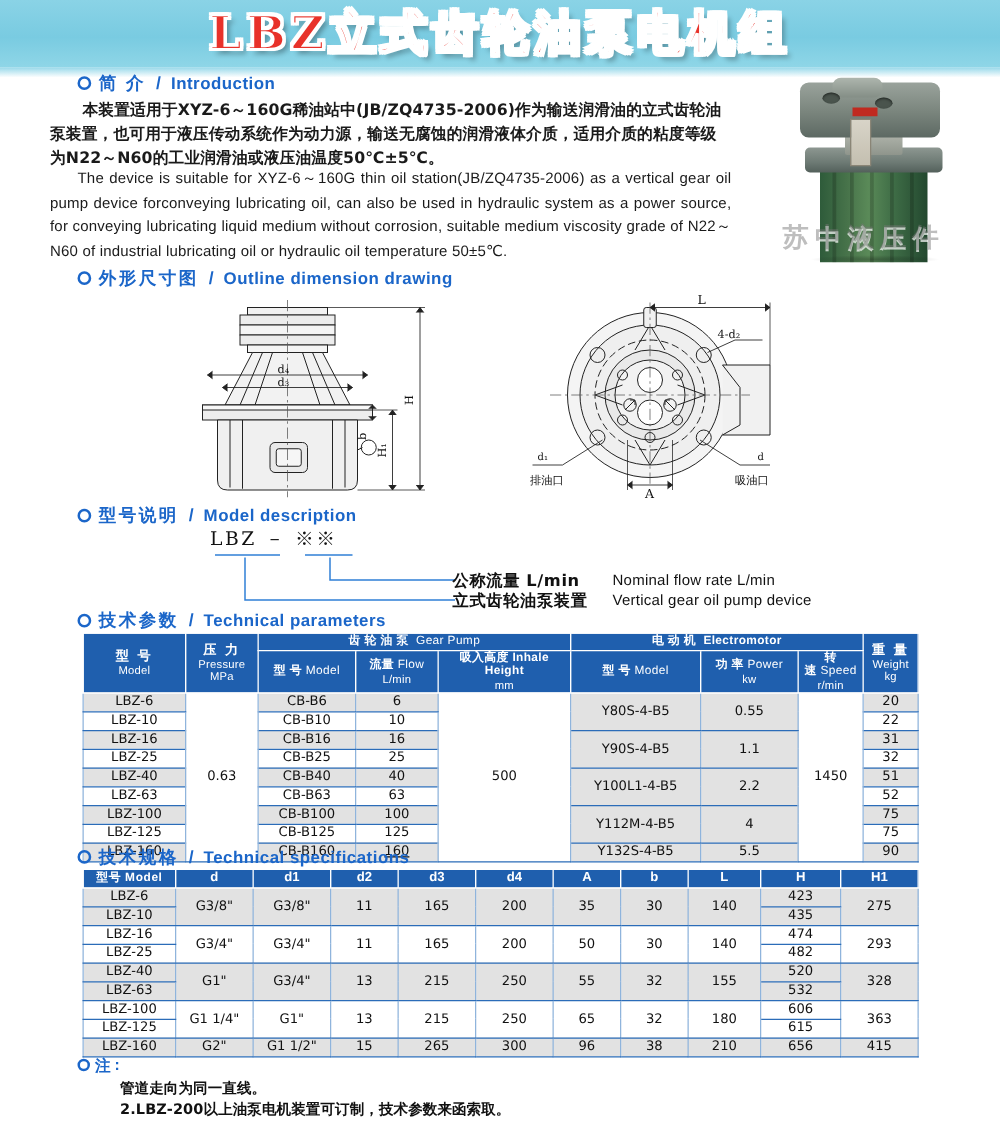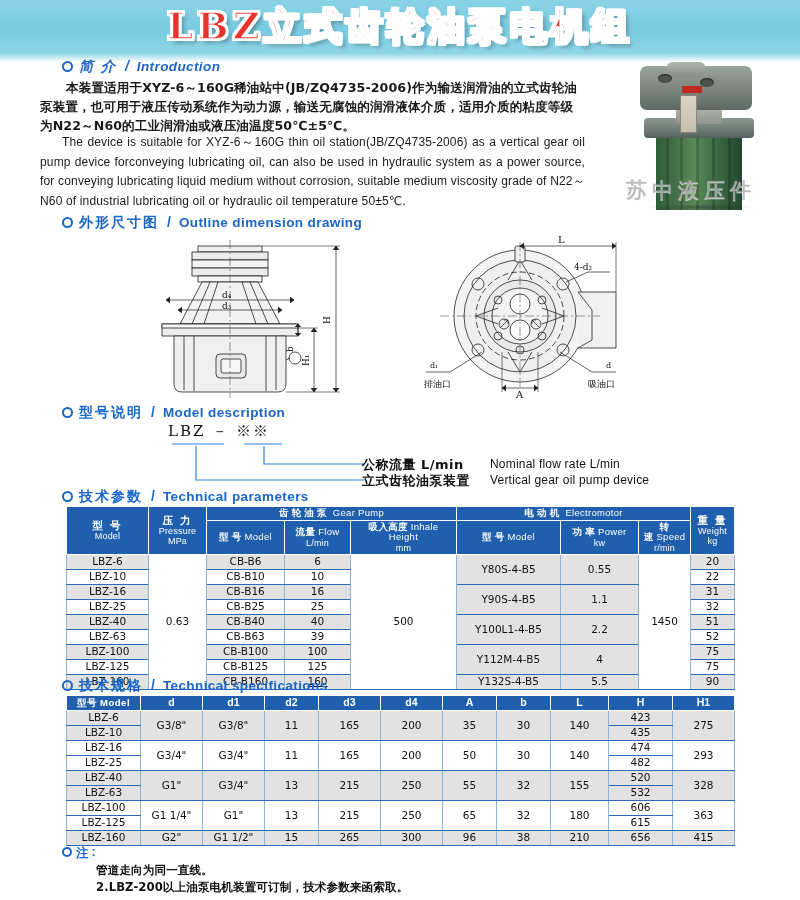--- a/index.html
+++ b/index.html
@@ -159,21 +159,21 @@
   }
   .note-indent{margin-left:34px;}
 </style>
 </head>
 <body>
 
 <div class="banner"></div>
 <div class="banner-title">LBZ立式齿轮油泵电机组</div>
 <div class="banner-fade"></div>
 
-<div class="sec-head" style="left:62px;top:58px;font-style:italic;">
+<div class="sec-head" style="left:62px;top:58px;">
   <span class="ring"></span>
   <span class="cn">简 介</span>
   <span class="sl">/</span>
   <span class="en">Introduction</span>
 </div>
 
 <div class="p-cn" style="left:40px;top:78px;">本装置适用于XYZ-6～160G稀油站中(JB/ZQ4735-2006)作为输送润滑油的立式齿轮油泵装置，也可用于液压传动系统作为动力源，输送无腐蚀的润滑液体介质，适用介质的粘度等级为N22～N60的工业润滑油或液压油温度50℃±5℃。</div>
 <div class="p-en" style="left:40px;top:133px;">The device is suitable for XYZ-6～160G thin oil station(JB/ZQ4735-2006) as a vertical gear oil pump device forconveying lubricating oil, can also be used in hydraulic system as a power source, for conveying lubricating liquid medium without corrosion, suitable medium viscosity grade of N22～N60 of industrial lubricating oil or hydraulic oil temperature 50±5℃.</div>
 
 <div class="photo">
@@ -373,38 +373,38 @@
       </th>
       <th rowspan="2">
         <span class="thcn">压 力</span>
         <span class="then">Pressure</span>
         <span class="then">MPa</span>
       </th>
       <th colspan="3">
         <span class="thline"><span>齿 轮 油 泵</span>&nbsp;&nbsp;<span style="font-weight:normal">Gear Pump</span></span>
       </th>
       <th colspan="3">
-        <span class="thline"><span>电 动 机</span>&nbsp;&nbsp;<span style="font-weight:normal">Electromotor</span></span>
+        <span class="thline"><span>电 动 机</span>&nbsp;&nbsp;<span style="font-weight:bold">Electromotor</span></span>
       </th>
       <th rowspan="2">
         <span class="thcn">重 量</span>
         <span class="then">Weight</span>
         <span class="then">kg</span>
       </th>
     </tr>
     <tr>
       <th>
         <span class="thline"><span>型 号</span>&nbsp;<span style="font-weight:normal">Model</span></span>
       </th>
       <th>
         <span class="thline"><span>流量</span>&nbsp;<span style="font-weight:normal">Flow</span></span>
         <span class="then">L/min</span>
       </th>
       <th>
-        <span class="thline"><span>吸入高度</span>&nbsp;<span style="font-weight:normal">Inhale Height</span></span>
+        <span class="thline"><span>吸入高度</span>&nbsp;<span style="font-weight:bold">Inhale Height</span></span>
         <span class="then">mm</span>
       </th>
       <th>
         <span class="thline"><span>型 号</span>&nbsp;<span style="font-weight:normal">Model</span></span>
       </th>
       <th>
         <span class="thline"><span>功 率</span>&nbsp;<span style="font-weight:normal">Power</span></span>
         <span class="then">kw</span>
       </th>
       <th>
@@ -449,21 +449,21 @@
         <td class="grey" style="height: 14px;">LBZ-40</td>
         <td class="grey" style="height: 14px;">CB-B40</td>
         <td class="grey" style="height: 14px;">40</td>
         <td class="grey" rowspan="2" style="height: 14px;">Y100L1-4-B5</td>
         <td class="grey" rowspan="2" style="height: 14px;">2.2</td>
         <td class="grey" style="height: 14px;">51</td>
       </tr>
       <tr>
         <td class="white" style="height: 14px;">LBZ-63</td>
         <td class="white" style="height: 14px;">CB-B63</td>
-        <td class="white" style="height: 14px;">39</td>
+        <td class="white" style="height: 14px;">63</td>
         <td class="white" style="height: 14px;">52</td>
       </tr>
       <tr>
         <td class="grey" style="height: 14px;">LBZ-100</td>
         <td class="grey" style="height: 14px;">CB-B100</td>
         <td class="grey" style="height: 14px;">100</td>
         <td class="grey" rowspan="2" style="height: 14px;">Y112M-4-B5</td>
         <td class="grey" rowspan="2" style="height: 14px;">4</td>
         <td class="grey" style="height: 14px;">75</td>
       </tr>

